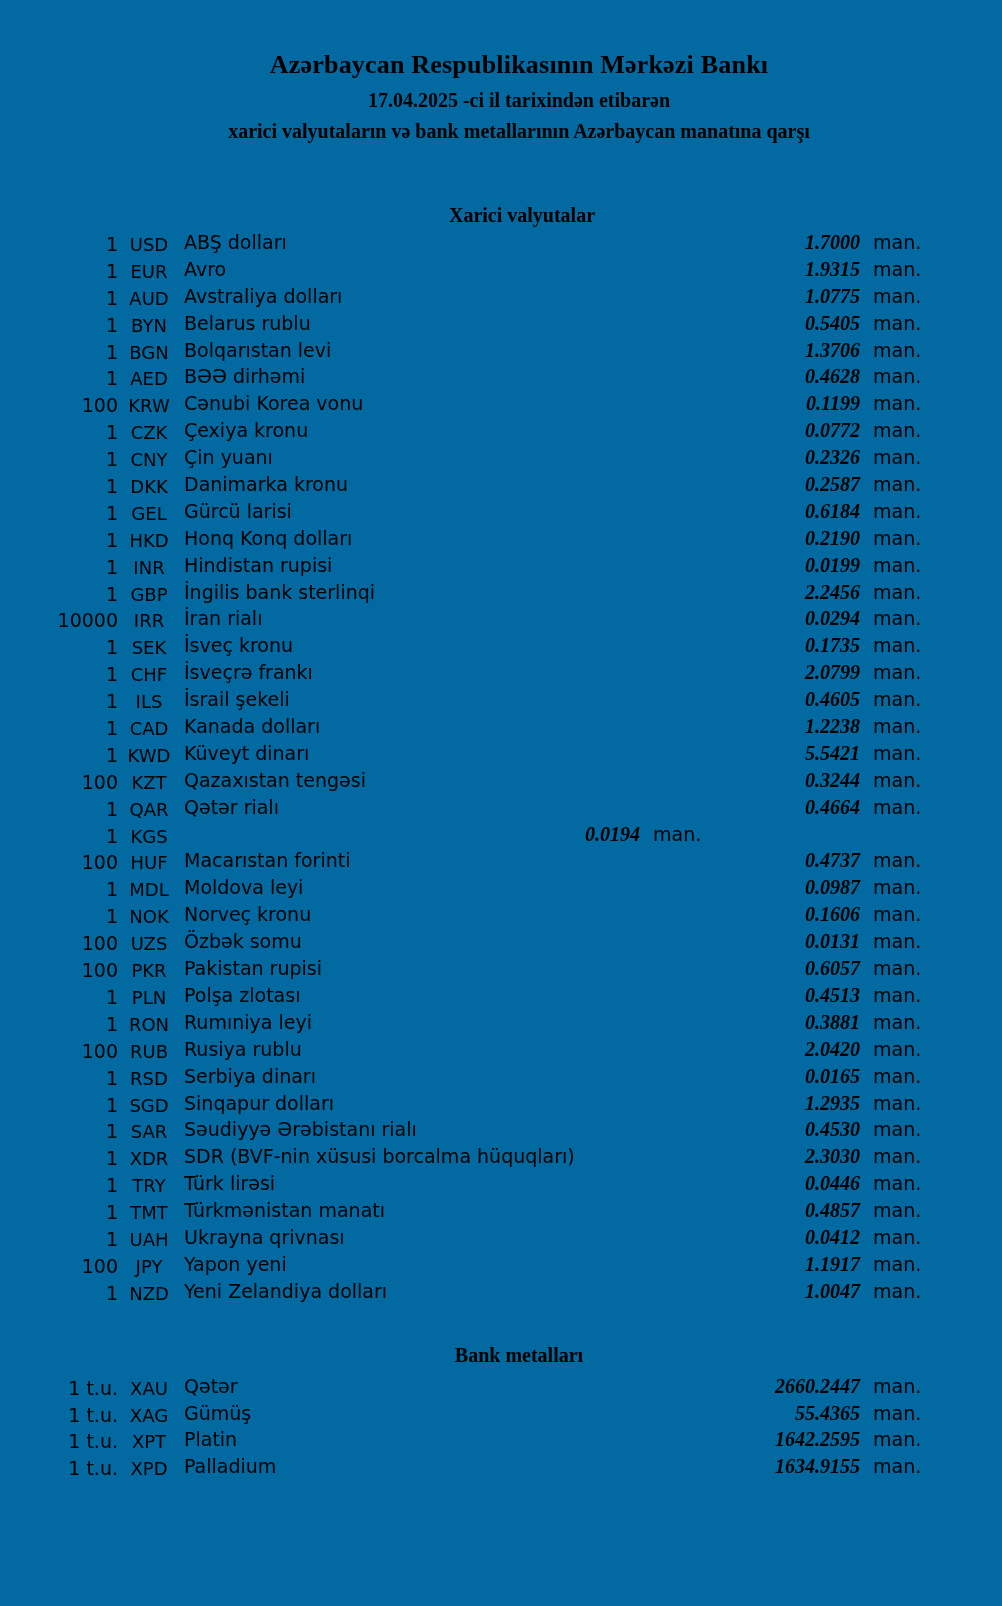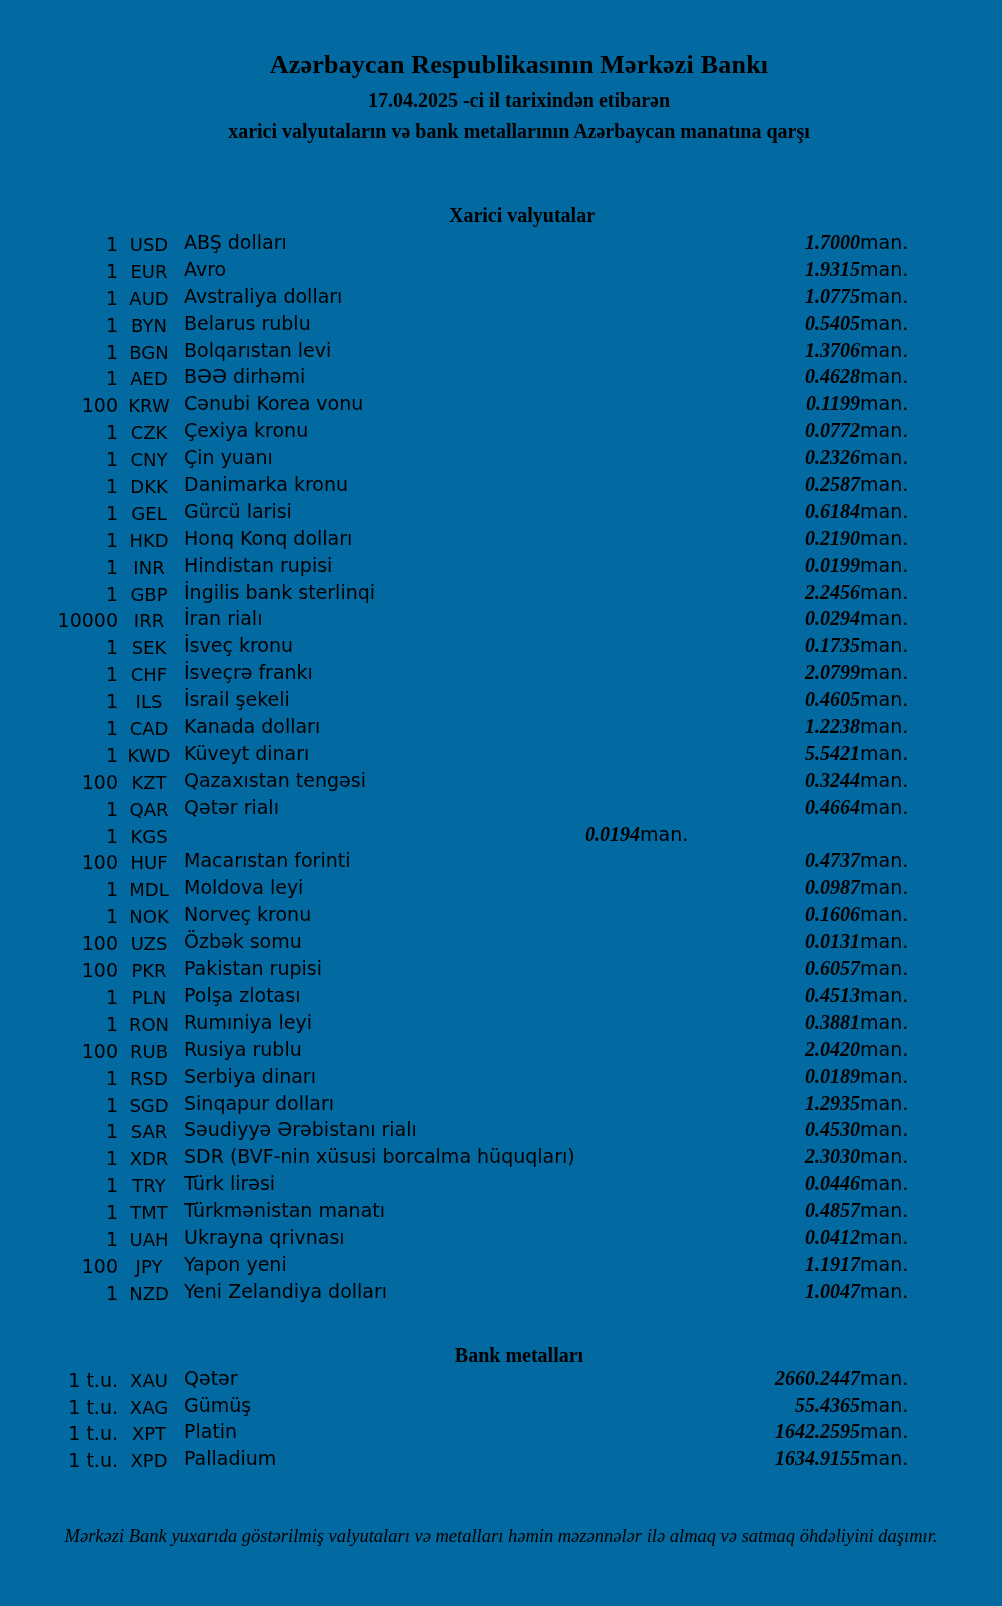--- a/index.html
+++ b/index.html
@@ -25,21 +25,21 @@
 
   .section-title {
     font-family: "Liberation Serif", serif;
     font-weight: bold;
     font-size: 20px;
     line-height: 24px;
     text-align: center;
     padding-left: 36px;
   }
   .section-currencies .section-title { margin-top: 59px; margin-bottom: 4px; margin-left: 6px; }
-  .section-metals     .section-title { margin-top: 36px; }
+  .section-metals     .section-title { margin-top: 36px; margin-bottom: 8px; }
 
   .row {
     display: grid;
     grid-template-columns: 118px 62px 460px 220px 142px;
     height: 26.9px;
     align-items: baseline;
   }
   .cell { white-space: nowrap; }
   .nominal {
     text-align: right;
@@ -58,20 +58,21 @@
   }
   .rate {
     text-align: right;
     font-family: "Liberation Serif", serif;
     font-style: italic;
     font-weight: bold;
     font-size: 20px;
   }
   .unit {
     text-align: left;
+    padding-left: 13px;
     font-size: 19px;
   }
 
   .footer {
     margin-top: 50px;
     text-align: center;
     font-family: "Liberation Serif", serif;
     font-style: italic;
     font-size: 18.5px;
     line-height: 24px;
@@ -335,21 +336,21 @@
     <span class="cell code">RUB</span>
     <span class="cell cname">Rusiya rublu</span>
     <span class="cell rate">2.0420</span>
     <span class="cell unit">man.</span>
   </div>
 
   <div class="row">
     <span class="cell nominal">1</span>
     <span class="cell code">RSD</span>
     <span class="cell cname">Serbiya dinarı</span>
-    <span class="cell rate">0.0189</span>
+    <span class="cell rate">0.0165</span>
     <span class="cell unit">man.</span>
   </div>
 
   <div class="row">
     <span class="cell nominal">1</span>
     <span class="cell code">SGD</span>
     <span class="cell cname">Sinqapur dolları</span>
     <span class="cell rate">1.2935</span>
     <span class="cell unit">man.</span>
   </div>
@@ -442,15 +443,14 @@
   <div class="row">
     <span class="cell nominal">1 t.u.</span>
     <span class="cell code">XPD</span>
     <span class="cell cname">Palladium</span>
     <span class="cell rate">1634.9155</span>
     <span class="cell unit">man.</span>
   </div>
 </div>
   </div>
 
-  <div class="footer">Mərkəzi Bank yuxarıda göstərilmiş valyutaları və metalları həmin məzənnələr ilə almaq və satmaq öhdəliyini daşımır.</div>
 
 </div>
 
 </body></html>

